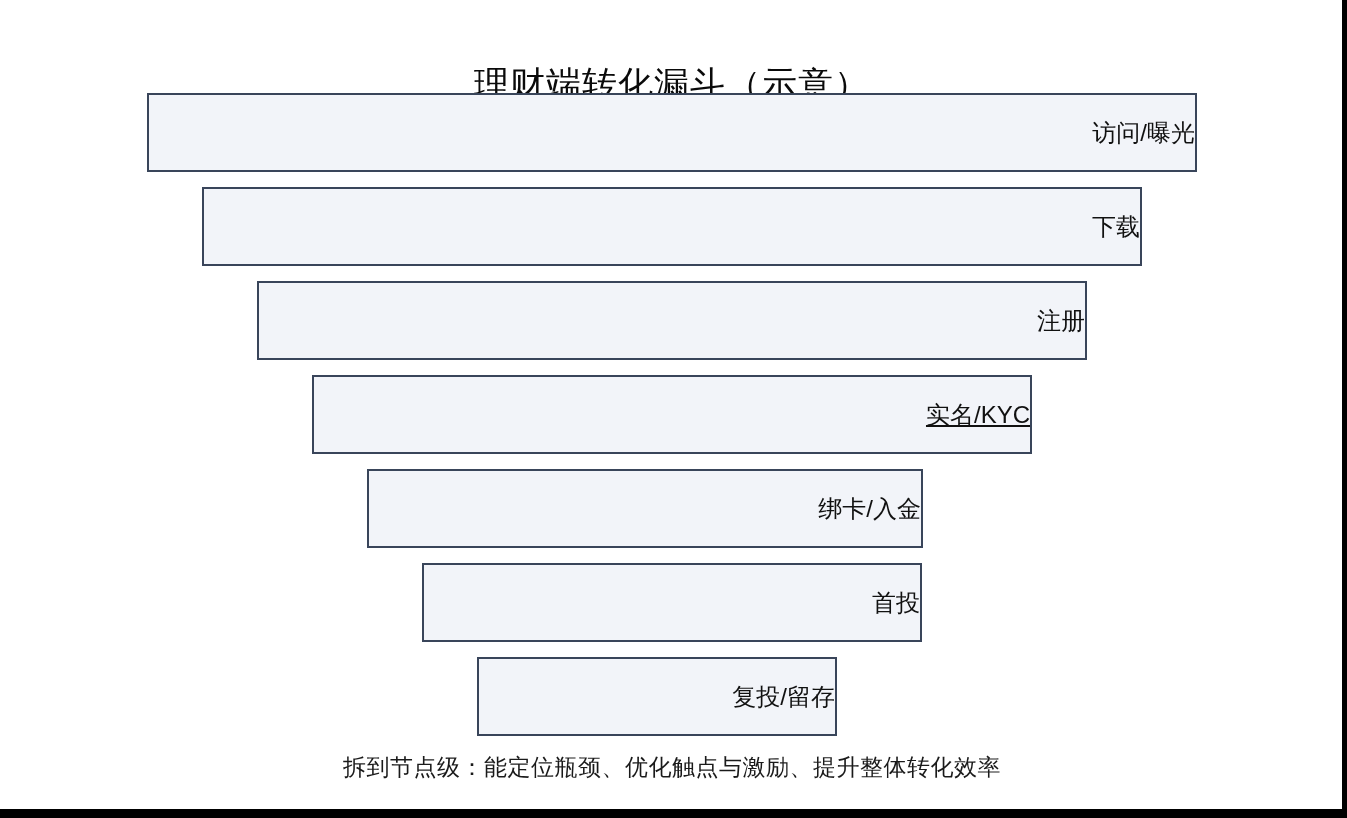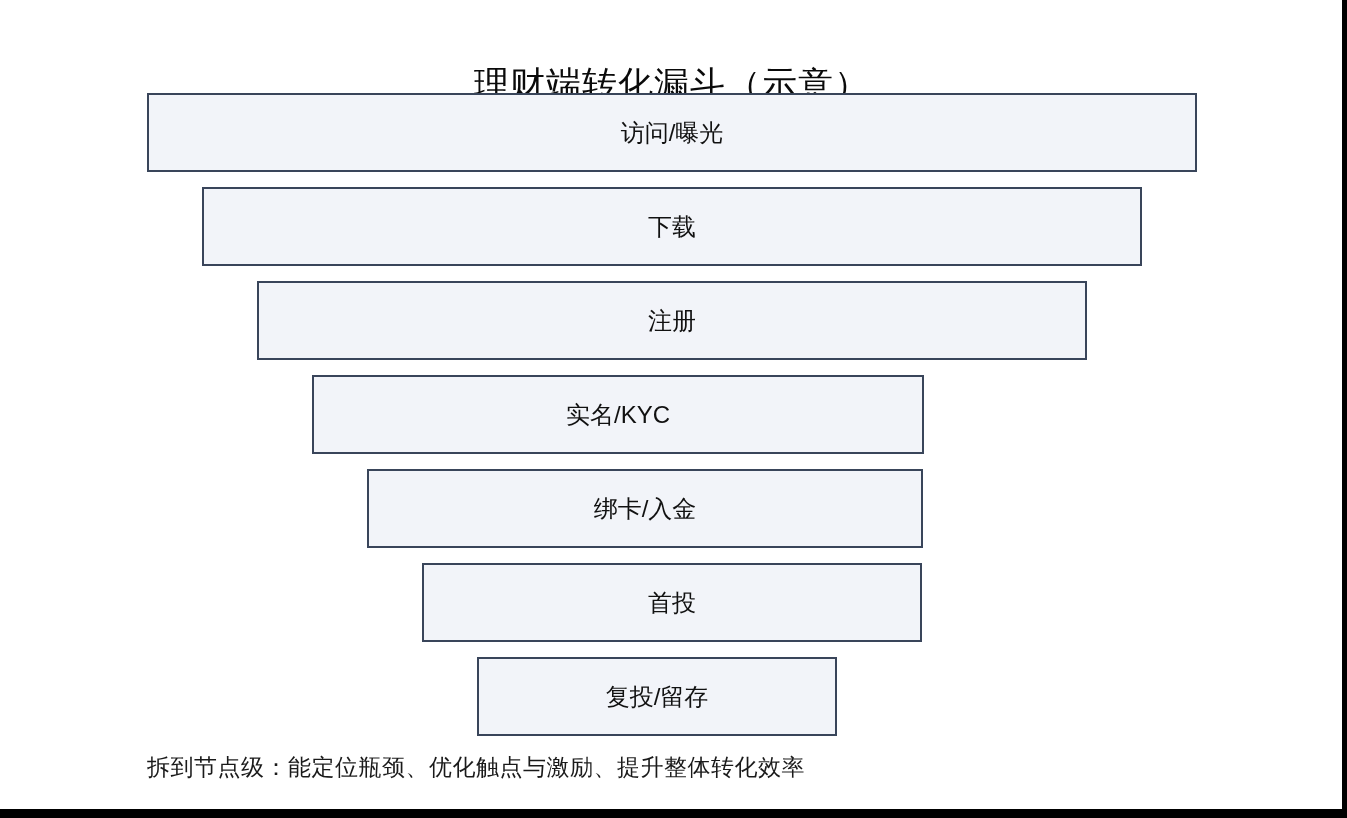--- a/index.html
+++ b/index.html
@@ -35,38 +35,38 @@
     margin-top: 31px;
   }
   .stage {
     position: absolute;
     height: 79px;
     background: #f2f4f9;
     border: 2.5px solid #39455a;
     box-sizing: border-box;
     display: flex;
     align-items: center;
-    justify-content: center;
+    justify-content: flex-end;
     font-size: 24px;
     color: #111111;
     white-space: nowrap;
   }
   .s0 { top: 93px;  left: 147px; width: 1050px; }
   .s1 { top: 187px; left: 202px; width: 940px; }
   .s2 { top: 281px; left: 257px; width: 830px; }
-  .s3 { top: 375px; left: 312px; width: 612px; }
+  .s3 { top: 375px; left: 312px; width: 720px; text-decoration: underline; }
   .s4 { top: 469px; left: 367px; width: 556px; }
   .s5 { top: 563px; left: 422px; width: 500px; }
   .s6 { top: 657px; left: 477px; width: 360px; }
   .caption {
     position: absolute;
     top: 752px;
     left: 147px;
     width: 1050px;
-    text-align: left;
+    text-align: center;
     font-size: 23px;
     color: #1a1a1a;
     letter-spacing: 0.5px;
     white-space: nowrap;
   }
   .frame-right {
     position: absolute;
     top: 0;
     right: 0;
     width: 5px;

